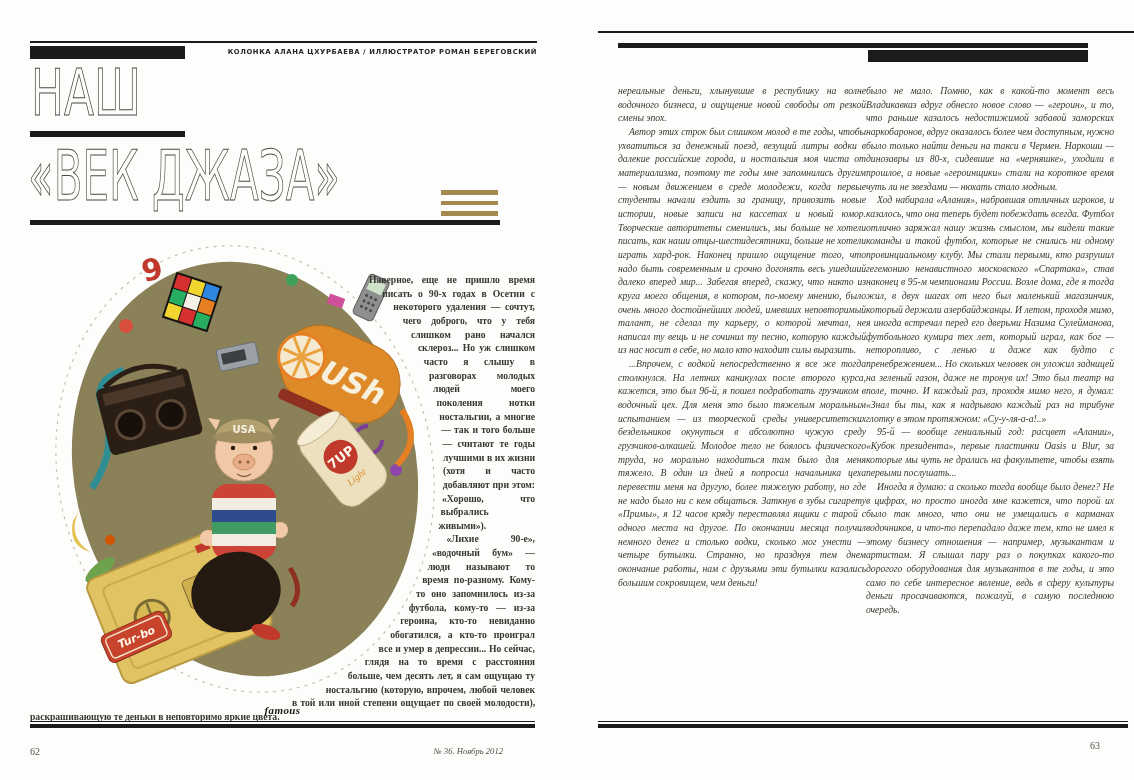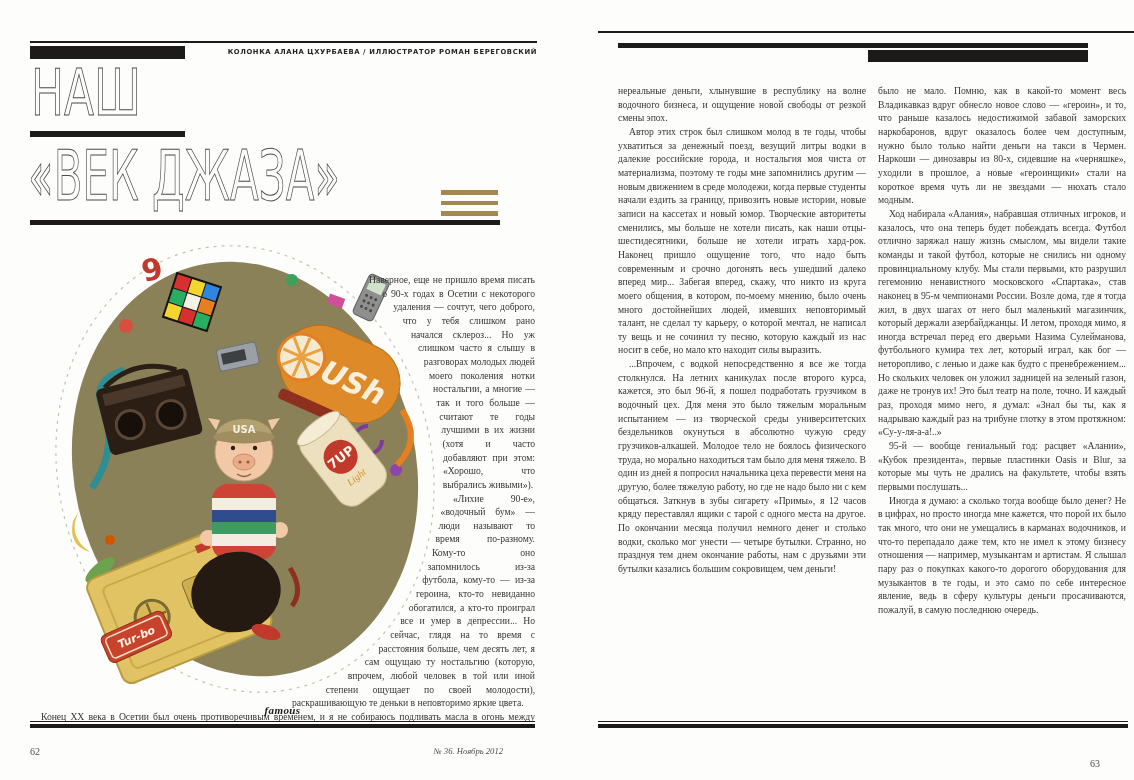--- a/index.html
+++ b/index.html
@@ -18,24 +18,24 @@
   }
   .title-svg text{
     font-family:"DejaVu Sans","Liberation Sans",sans-serif;
     fill:none;stroke:#4c4b46;stroke-width:1;
   }
   .gold-bars div{height:4.5px;background:#a3894e;margin-bottom:6px;}
   
   .bodytext{font-size:9.7px;line-height:13.65px;text-align:justify;letter-spacing:-0.05px;}
   .bodytext p{margin:0;}
   .bodytext p + p{text-indent:11px;}
-  .leftcol{left:30px;top:273px;width:505px;height:450px;overflow:hidden;}
+  .leftcol{left:30px;top:273px;width:505px;height:450px;overflow:hidden;font-weight:bold;}
   .oval-float{float:left;width:430px;height:450px;
     shape-outside:ellipse(192px 228px at 215px 196px);shape-margin:6px;}
-  .rcols{left:618px;top:84px;width:508px;height:636px;display:flex;gap:12px;overflow:hidden;}
+  .rcols{left:618px;top:84px;width:508px;height:636px;display:flex;overflow:hidden;font-style:italic;}
   .rcols .col{width:248px;height:100%;overflow:hidden;}
   
   .dbl-rule .thin{height:1.2px;background:#1c1b19;}
   .dbl-rule .thick{height:4px;background:#1c1b19;margin-top:2.2px;}
   .folio{font-size:10px;color:#4e4d49;}
   .brand{font-size:11px;font-weight:bold;font-style:italic;color:#17161450;color:#1a1916;letter-spacing:0.4px;}
   .issue{font-size:8.6px;font-style:italic;color:#4e4d49;}
   .illu{left:40px;top:238px;}
 </style>
 </head>
@@ -223,15 +223,15 @@
       <p>95-й — вообще гениальный год: расцвет «Алании», «Кубок президента», первые пластинки Oasis и Blur, за которые мы чуть не дрались на факультете, чтобы взять первыми послушать...</p>
       <p>Иногда я думаю: а сколько тогда вообще было денег? Не в цифрах, но просто иногда мне кажется, что порой их было так много, что они не умещались в карманах водочников, и что-то перепадало даже тем, кто не имел к этому бизнесу отношения — например, музыкантам и артистам. Я слышал пару раз о покупках какого-то дорогого оборудования для музыкантов в те годы, и это само по себе интересное явление, ведь в сферу культуры деньги просачиваются, пожалуй, в самую последнюю очередь.</p>
     </div>
   </div>
 
   <div class="abs dbl-rule" style="left:598px;top:721px;width:530px;">
     <div class="thin"></div>
     <div class="thick"></div>
   </div>
 
-  <div class="abs folio" style="left:1000px;top:758px;width:100px;text-align:right;">63</div>
+  <div class="abs folio" style="left:1000px;top:740px;width:100px;text-align:right;">63</div>
 
 </div>
 
 </body></html>

